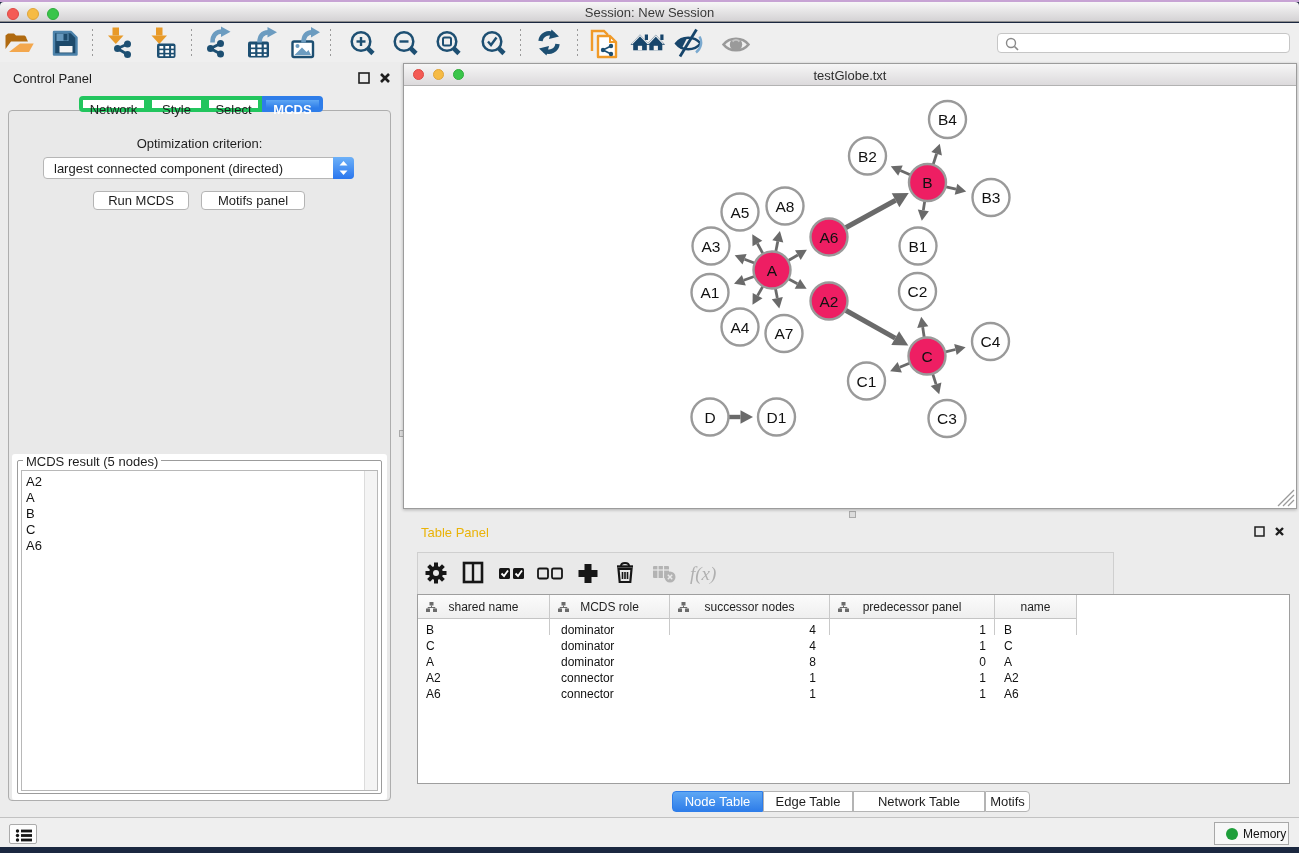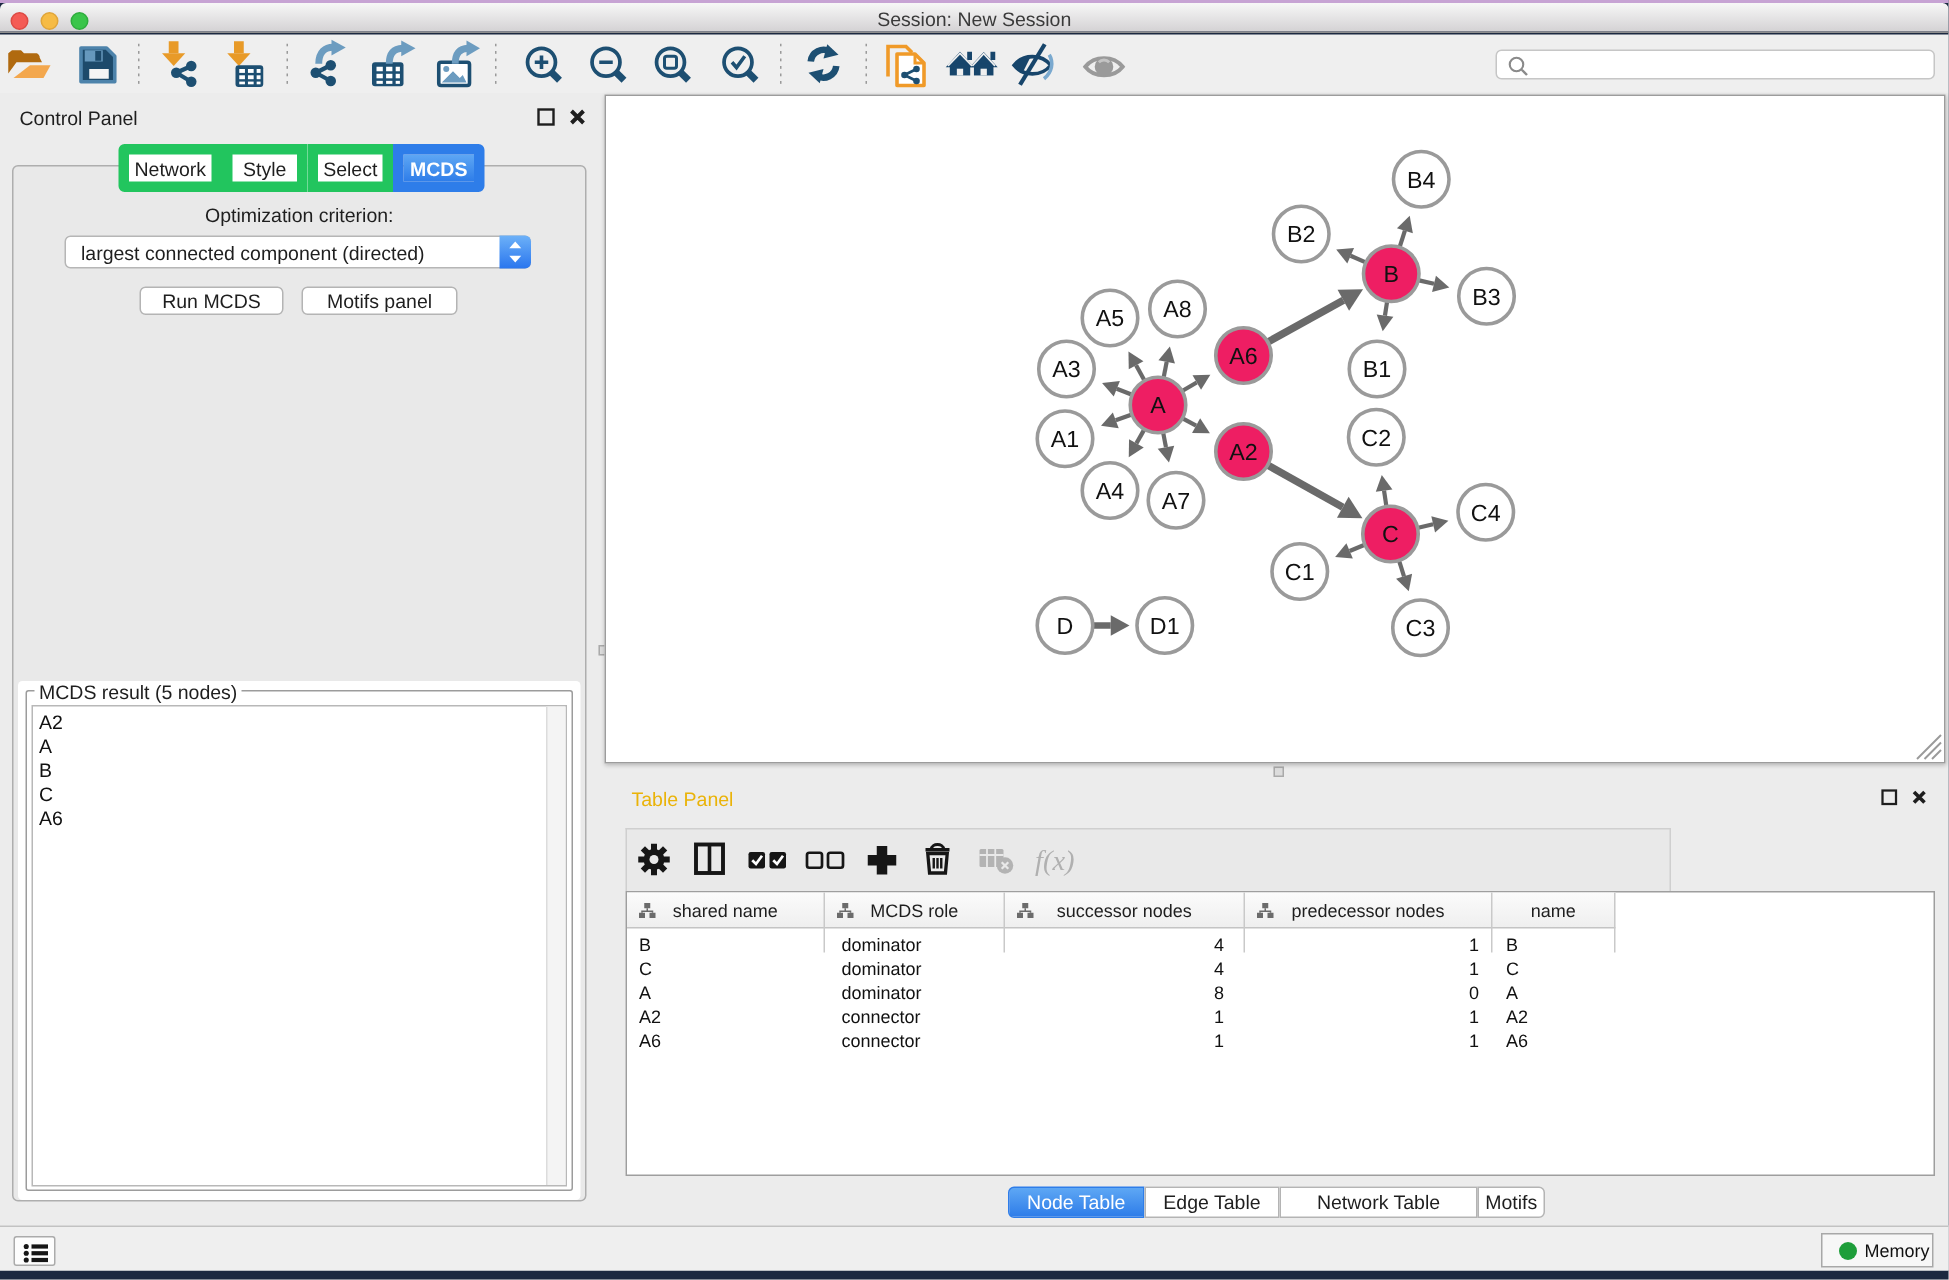--- a/index.html
+++ b/index.html
@@ -12,21 +12,21 @@
 #titlebar .y { left:27px; background:#f6bb45; border:0.5px solid #e0a53a; }
 #titlebar .g { left:47px; background:#3ac54a; border:0.5px solid #2fad3d; }
 #titletext { left:0; top:5px; width:1299px; text-align:center; font-size:13px; color:#3a3a3a; }
 #toolbar { left:0; top:23px; width:1299px; height:39px; background:#efefef; }
 .tsep { top:29px; width:1px; height:28px; background-image:linear-gradient(#9a9a9a 2px, transparent 2px); background-size:1px 5px; }
 #searchbox { left:997px; top:33px; width:293px; height:20px; background:#fff; border:1px solid #c6c6c6; border-radius:4px; }
 #mainbg { left:0; top:62px; width:1299px; height:785px; background:#ececec; }
 
 #cp-title { left:13px; top:71px; font-size:13px; color:#1e1e1e; }
 #cp-panel { left:8px; top:110px; width:383px; height:691px; border:1px solid #aeaeae; border-radius:4px; background:#e9e9e9; }
-.tab { top:96px; height:32px; border:7px solid #22c55e; background:#fff; font-size:13px; color:#1e1e1e; text-align:center; line-height:19px; }
+.tab { top:96px; height:16px; border:4px solid #22c55e; background:#fff; font-size:13px; color:#1e1e1e; text-align:center; line-height:19px; }
 .tab.sel { background:linear-gradient(#5ea7f4,#2e7de9); color:#fff; border-color:#2e7de9; }
 #opt-label { left:8px; top:136px; width:383px; text-align:center; font-size:13px; color:#1e1e1e; }
 #dropdown { left:43px; top:157px; width:311px; height:22px; background:#fff; border:1px solid #b6b6b6; border-radius:4px; }
 #dropdown .txt { left:10px; top:3px; font-size:13px; color:#1e1e1e; }
 #dropdown .btn { position:absolute; right:-1px; top:-1px; width:21px; height:22px; background:linear-gradient(#6db1f8,#2a76ee); border-radius:0 4px 4px 0; }
 .pbtn { top:191px; height:19px; background:#fff; border:1px solid #b4b4b4; border-radius:4px; font-size:13px; color:#1e1e1e; text-align:center; line-height:18px; }
 #whitepanel { left:12px; top:454px; width:375px; height:346px; background:#fff; border-radius:3px; }
 #fieldset { left:17px; top:460px; width:365px; height:334px; border:1px solid #9c9c9c; border-radius:2px; }
 #fieldlegend { left:23px; top:454px; background:#fff; padding:0 3px; font-size:13px; color:#1e1e1e; }
 #listbox { left:21px; top:470px; width:357px; height:321px; background:#fff; border:1px solid #b8b8b8; }
@@ -237,20 +237,26 @@
 <div class="abs" id="fieldset"></div>
 <div class="abs" id="fieldlegend">MCDS result (5 nodes)</div>
 <div class="abs" id="listbox">
     <div class="items">A2<br>A<br>B<br>C<br>A6</div>
     <div class="sb"></div>
   </div>
 <div class="abs split-h"></div>
 <div class="abs split-v"></div>
 
 <div class="abs" id="netwin">
+<div id="nw-titlebar">
+<div class="tl2" style="left:9px;background:#f45b55;border:0.5px solid #dd4a44;"></div>
+<div class="tl2" style="left:29px;background:#f6bb45;border:0.5px solid #e0a53a;"></div>
+<div class="tl2" style="left:49px;background:#3ac54a;border:0.5px solid #2fad3d;"></div>
+<div id="nw-title">testGlobe.txt</div>
+</div>
 <svg width="892" height="423" style="position:absolute;left:0;top:22px;" font-family="Liberation Sans, sans-serif">
 <line x1="358.8" y1="167.4" x2="353.4" y2="157.5" stroke="#6a6a6a" stroke-width="2.8"></line>
 <polygon points="348.3,148.3 358.3,154.8 348.5,160.2" fill="#6a6a6a"></polygon>
 <line x1="371.8" y1="165.4" x2="373.8" y2="155.3" stroke="#6a6a6a" stroke-width="2.8"></line>
 <polygon points="375.9,145.0 379.3,156.4 368.3,154.2" fill="#6a6a6a"></polygon>
 <line x1="350.3" y1="177.0" x2="340.5" y2="173.2" stroke="#6a6a6a" stroke-width="2.8"></line>
 <polygon points="330.7,169.3 342.6,168.0 338.5,178.4" fill="#6a6a6a"></polygon>
 <line x1="350.1" y1="190.5" x2="339.8" y2="194.2" stroke="#6a6a6a" stroke-width="2.8"></line>
 <polygon points="330.0,197.8 337.9,189.0 341.8,199.5" fill="#6a6a6a"></polygon>
 <line x1="358.7" y1="200.6" x2="353.6" y2="209.6" stroke="#6a6a6a" stroke-width="2.8"></line>
@@ -387,21 +393,21 @@
 <div class="hcell" style="left:0;width:132px">
         <div class="ht">shared name</div>
       </div>
 <div class="hcell" style="left:132px;width:120px">
         <div class="ht">MCDS role</div>
       </div>
 <div class="hcell" style="left:252px;width:160px">
         <div class="ht">successor nodes</div>
       </div>
 <div class="hcell" style="left:412px;width:165px">
-        <div class="ht">predecessor nodes</div>
+        <div class="ht">predecessor panel</div>
       </div>
 <div class="hcell" style="left:577px;width:82px;border-right:1px solid #c9c9c9">
         <div class="ht">name</div>
       </div>
 <svg width="660" height="24" style="position:absolute;left:0;top:0">
 <g fill="#6b6b6b">
           <g transform="translate(8,7)">
             <rect x="3.5" y="0" width="4" height="3.5"></rect>
             <rect x="0" y="6.5" width="4" height="3.5"></rect>
             <rect x="7" y="6.5" width="4" height="3.5"></rect>

